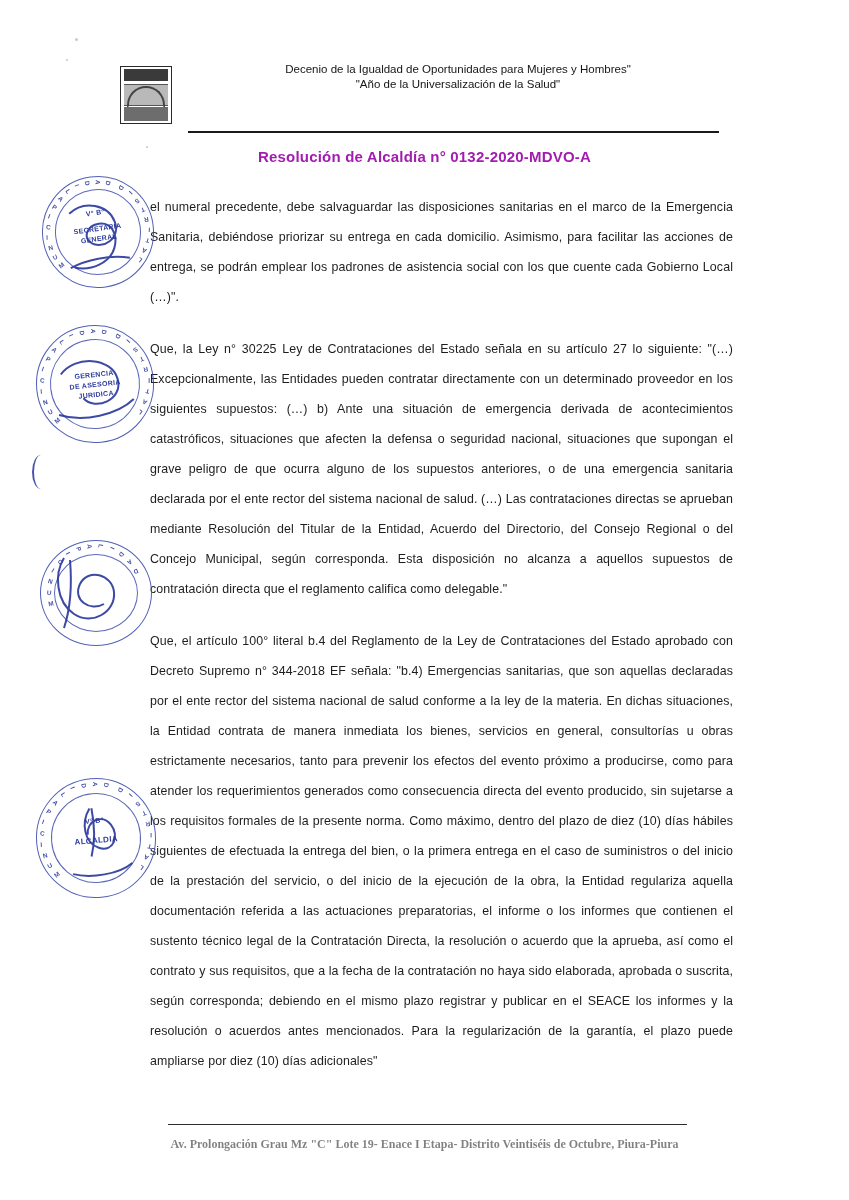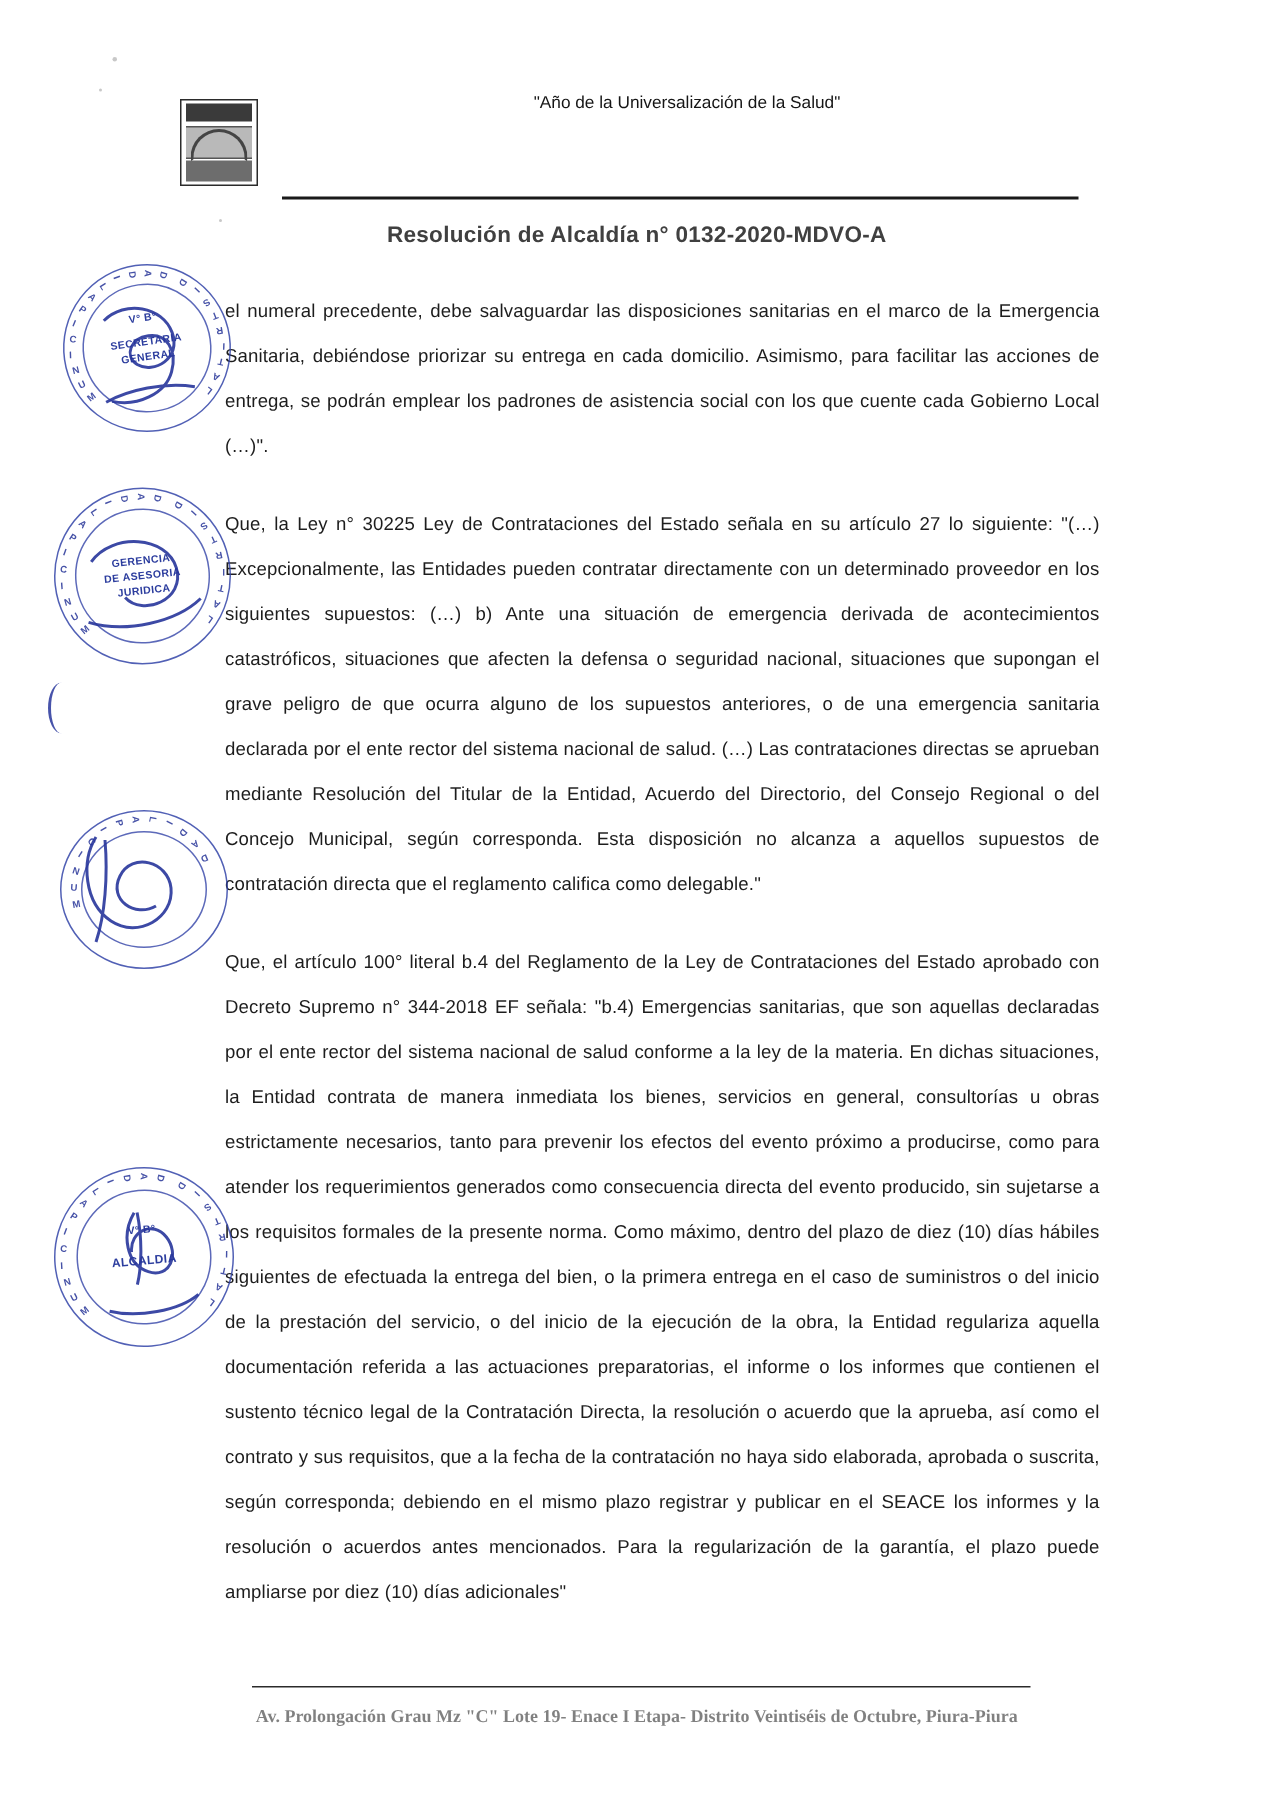--- a/index.html
+++ b/index.html
@@ -105,21 +105,21 @@
   
   .doc-title {
     position: absolute;
     top: 148px;
     left: 0;
     width: 849px;
     text-align: center;
     font-size: 15px;
     font-weight: bold;
     letter-spacing: 0.2px;
-    color: #404040;
+    color: #a21caf;
   }
   
   .body-col {
     position: absolute;
     top: 192px;
     left: 150px;
     width: 583px;
   }
   .para {
     font-size: 12.4px;
@@ -232,20 +232,21 @@
 
   <div class="header">
     <div class="crest">
       <div class="crest-box"></div>
       <div class="crest-top"></div>
       <div class="crest-mid"></div>
       <div class="crest-arc"></div>
       <div class="crest-bottom"></div>
     </div>
     <div class="header-text">
+      <div class="header-line">Decenio de la Igualdad de Oportunidades para Mujeres y Hombres"</div>
       <div class="header-line">"Año de la Universalización de la Salud"</div>
     </div>
   </div>
   <div class="header-rule"></div>
 
   <div class="doc-title">Resolución de Alcaldía n° 0132-2020-MDVO-A</div>
 
   <div class="body-col">
     <p class="para">el numeral precedente, debe salvaguardar las disposiciones sanitarias en el marco de la Emergencia Sanitaria, debiéndose priorizar su entrega en cada domicilio. Asimismo, para facilitar las acciones de entrega, se podrán emplear los padrones de asistencia social con los que cuente cada Gobierno Local (…)".</p>
     <p class="para">Que, la Ley n° 30225 Ley de Contrataciones del Estado señala en su artículo 27 lo siguiente: "(…) Excepcionalmente, las Entidades pueden contratar directamente con un determinado proveedor en los siguientes supuestos: (…) b) Ante una situación de emergencia derivada de acontecimientos catastróficos, situaciones que afecten la defensa o seguridad nacional, situaciones que supongan el grave peligro de que ocurra alguno de los supuestos anteriores, o de una emergencia sanitaria declarada por el ente rector del sistema nacional de salud. (…) Las contrataciones directas se aprueban mediante Resolución del Titular de la Entidad, Acuerdo del Directorio, del Consejo Regional o del Concejo Municipal, según corresponda. Esta disposición no alcanza a aquellos supuestos de contratación directa que el reglamento califica como delegable."</p>

